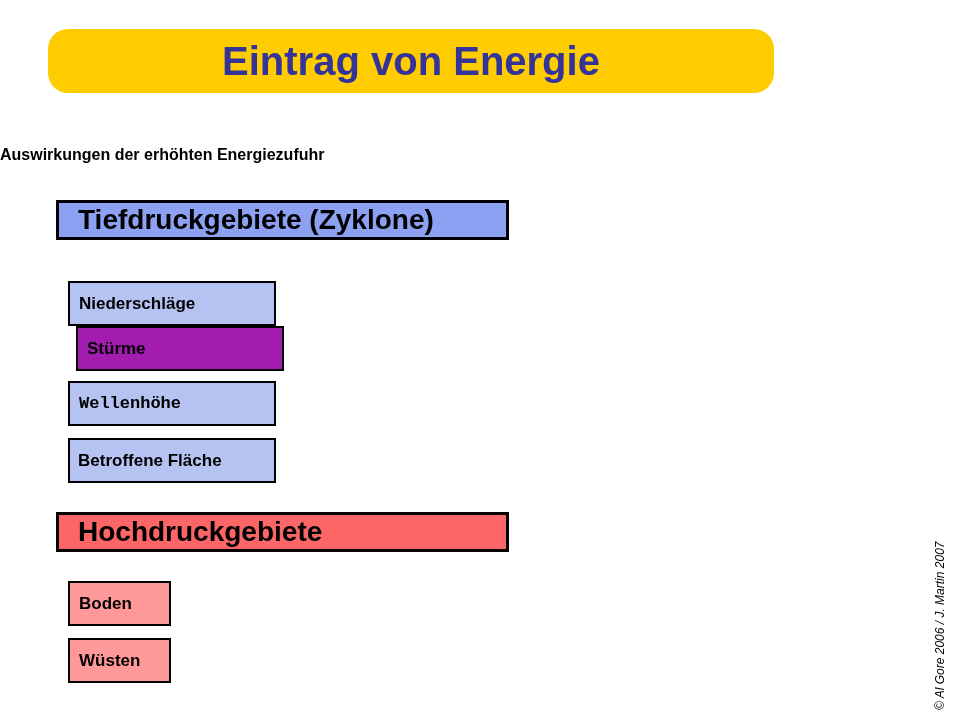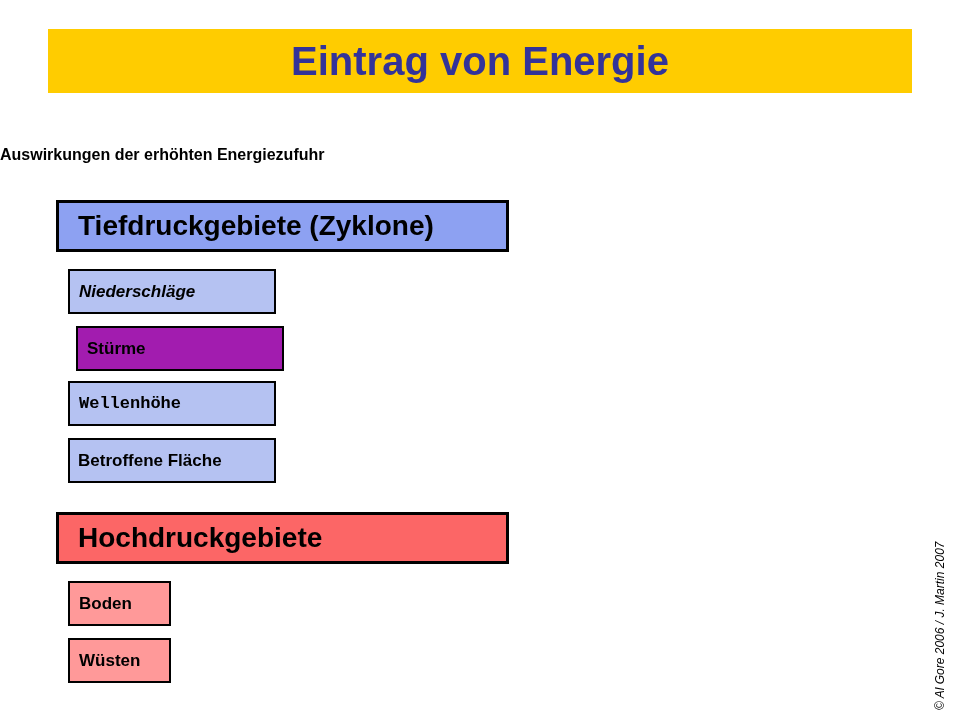--- a/index.html
+++ b/index.html
@@ -12,25 +12,26 @@
     position: relative;
     width: 960px;
     height: 720px;
     background: #ffffff;
     overflow: hidden;
   }
   .banner {
     position: absolute;
     left: 48px;
     top: 29px;
-    width: 864px;
+    width: 726px;
     height: 64px;
     display: flex;
     align-items: center;
     justify-content: center;
+    border-radius: 20px;
   }
   .banner-title {
     font-size: 40px;
     font-weight: bold;
     letter-spacing: 0px;
   }
   .page-title {
     position: absolute;
     left: 0;
     top: 96px;
@@ -46,21 +47,21 @@
     top: 146px;
     width: 960px;
     font-size: 16px;
     font-weight: bold;
     color: #000000;
   }
   .section-header {
     position: absolute;
     left: 56px;
     width: 453px;
-    height: 52px;
+    height: 40px;
     box-sizing: border-box;
     border: 3px solid #000000;
     display: flex;
     align-items: center;
     padding-left: 19px;
     font-size: 28px;
     font-weight: bold;
     color: #000000;
   }
   .section-header.tief { top: 200px; }
@@ -73,21 +74,21 @@
     border: 2px solid #000000;
     display: flex;
     align-items: center;
     padding-left: 9px;
     font-size: 17px;
     font-weight: bold;
     color: #000000;
   }
   .item.wide { width: 208px; }
   .item.narrow { width: 103px; }
-  .item.t0 { top: 269px; font-style: italic; }
+  .item.t0 { top: 281px; }
   .item.t1 { top: 326px; }
   .item.t2 { top: 381px; font-family: Liberation Mono, monospace; }
   .item.t3 { top: 438px; }
   .item.h0 { top: 581px; }
   .item.h1 { top: 638px; }
   .credit {
     position: absolute;
     left: 933px;
     top: 710px;
     transform-origin: 0 0;

